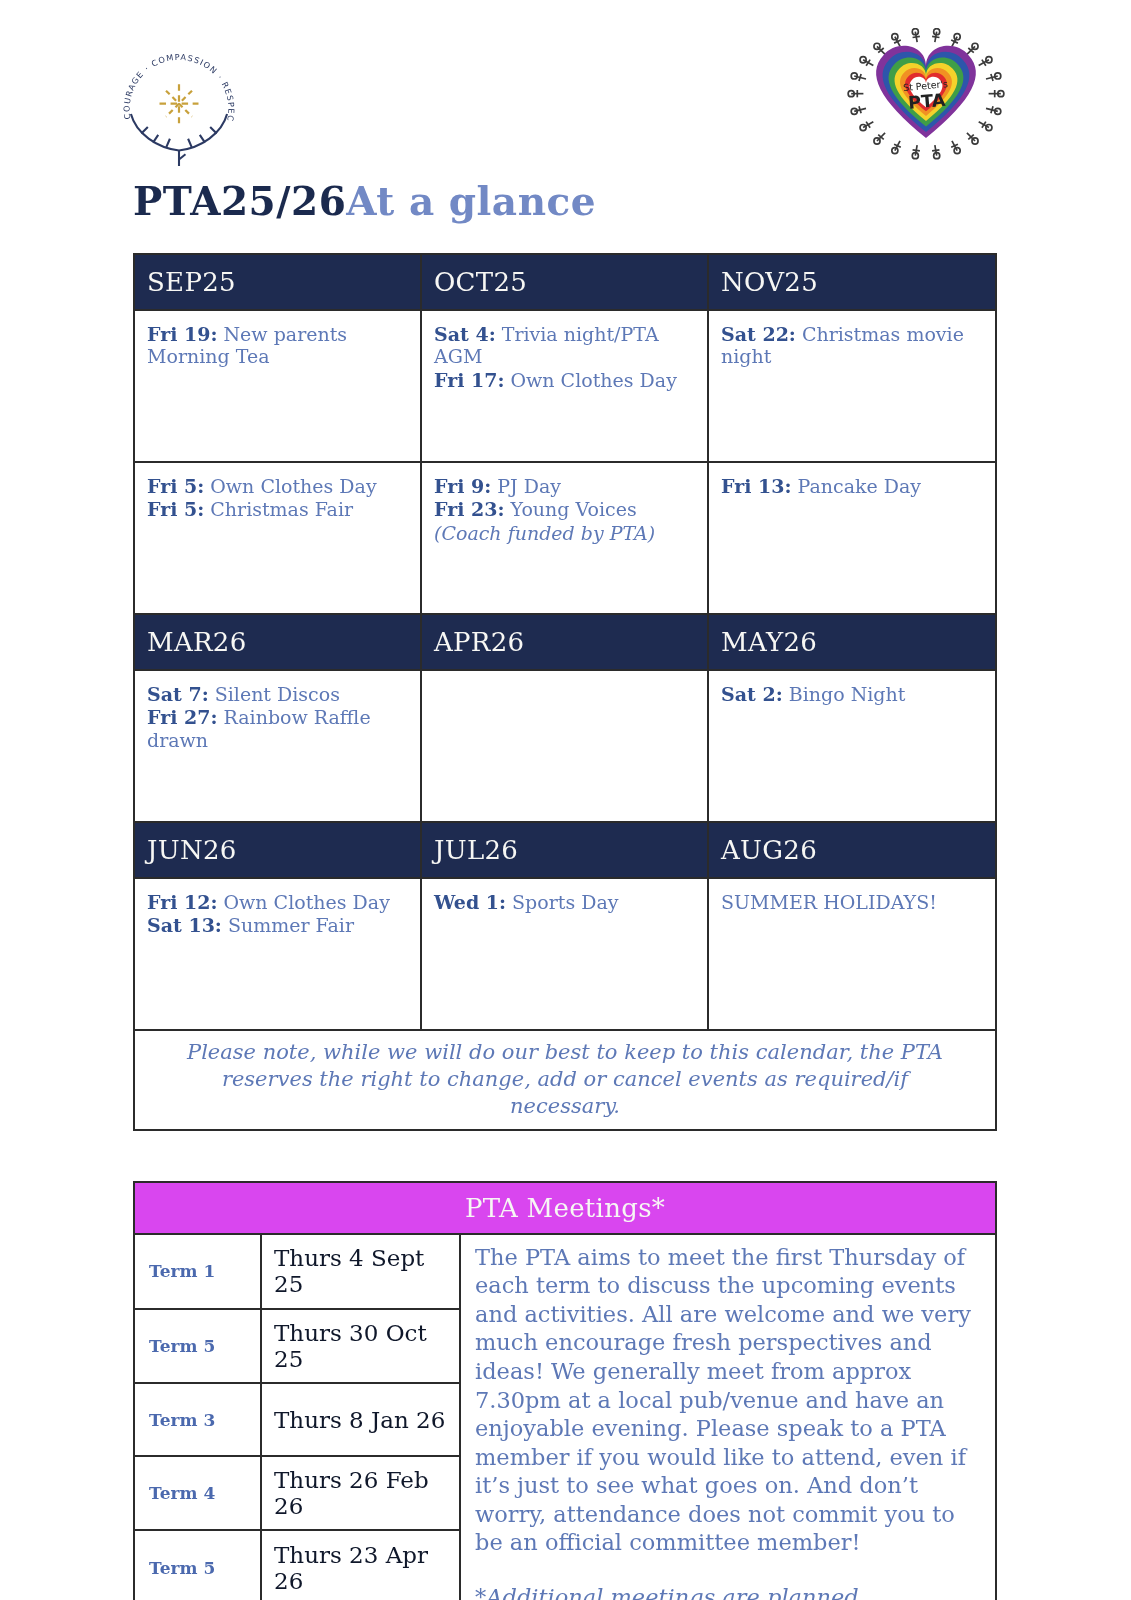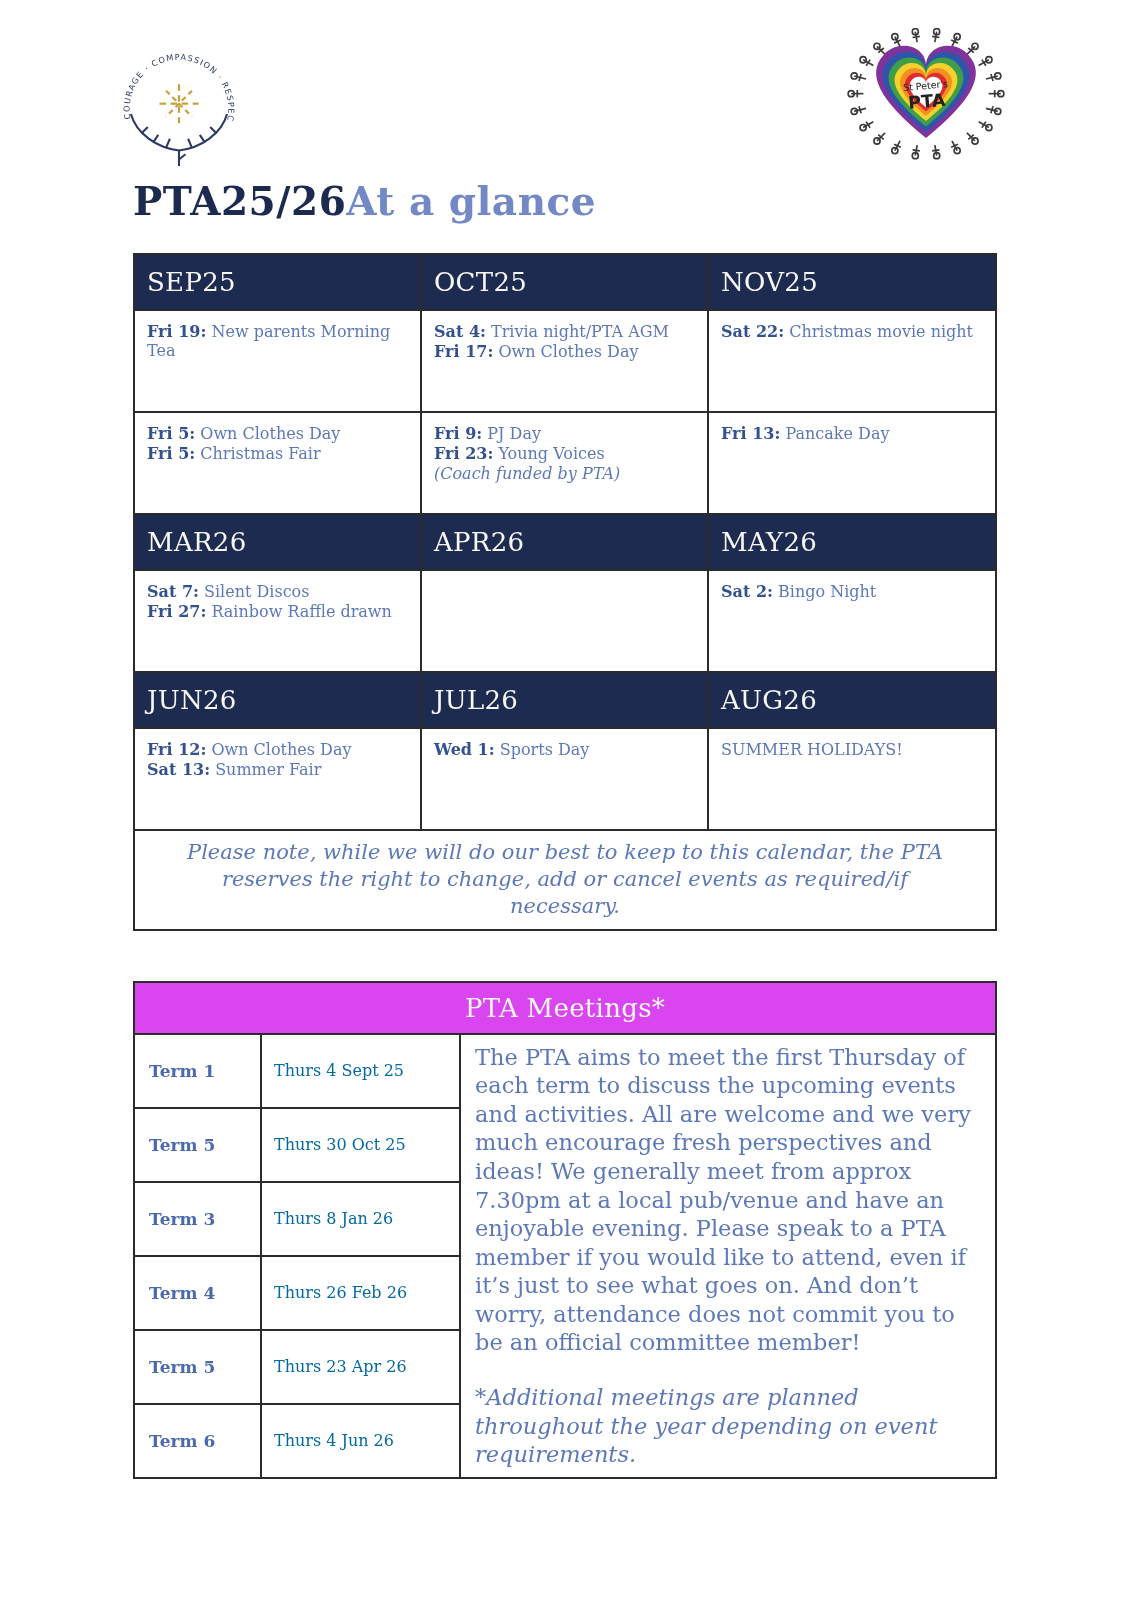--- a/index.html
+++ b/index.html
@@ -16,37 +16,37 @@
   h1.page-title .t-dark{color:#1b2a4e;}
   h1.page-title .t-light{color:#7289c5;}
 
   
   table{border-collapse:collapse;table-layout:fixed;width:862px;}
   td{border:2px solid #2b2b2b;box-sizing:border-box;}
 
   
   .calendar{margin:30px 0 0 133px;}
   .calendar tr.head-row{height:56px;}
-  .calendar tr.events-row{height:102px;}
+  .calendar tr.events-row{height:152px;}
   .calendar tr.note-row{height:64px;}
   .month-header{background:#1e2b50;color:#f7f7f4;font-size:26px;padding:4px 12px;vertical-align:middle;font-weight:normal;letter-spacing:.3px;}
-  .events-cell{vertical-align:top;padding:12px 12px 8px 12px;font-size:16px;line-height:1.18;background:#fff;}
+  .events-cell{vertical-align:top;padding:12px 12px 8px 12px;font-size:19px;line-height:1.18;background:#fff;}
   .event-line{margin:0 0 1px 0;}
   .event-bold{color:#33518f;font-weight:bold;}
   .event-rest{color:#5d78b6;}
   .event-italic{color:#5d78b6;font-style:italic;}
   .note-cell{vertical-align:middle;text-align:center;font-style:italic;color:#5d78b6;font-size:21px;padding:8px 48px;line-height:1.3;}
 
   
   .meetings{margin:50px 0 0 133px;}
   .meetings tr.m-title-row{height:52px;}
   .meetings tr.term-row{height:60px;}
   .m-title{background:#d946ef;color:#f7f7f4;font-size:26px;text-align:center;vertical-align:middle;font-weight:normal;letter-spacing:.3px;}
   .term-label{color:#4b69ae;font-weight:bold;font-size:17px;padding:4px 6px 4px 14px;vertical-align:middle;background:#fff;}
-  .term-date{color:#0369a1;font-size:16px;padding:4px 6px 4px 12px;vertical-align:middle;background:#fff;}
+  .term-date{color:#0f172a;font-size:23px;padding:4px 6px 4px 12px;vertical-align:middle;background:#fff;}
   .meeting-desc{vertical-align:top;padding:8px 14px;background:#fff;}
   .desc-text{color:#5d78b6;font-size:22.5px;line-height:1.27;}
   .desc-footnote{color:#5d78b6;font-size:22.5px;line-height:1.27;font-style:italic;margin-top:26px;}
 
   svg text{font-family:"DejaVu Sans","Liberation Sans",sans-serif;}
 </style>
 </head>
 <body>
 
 <div class="page">

